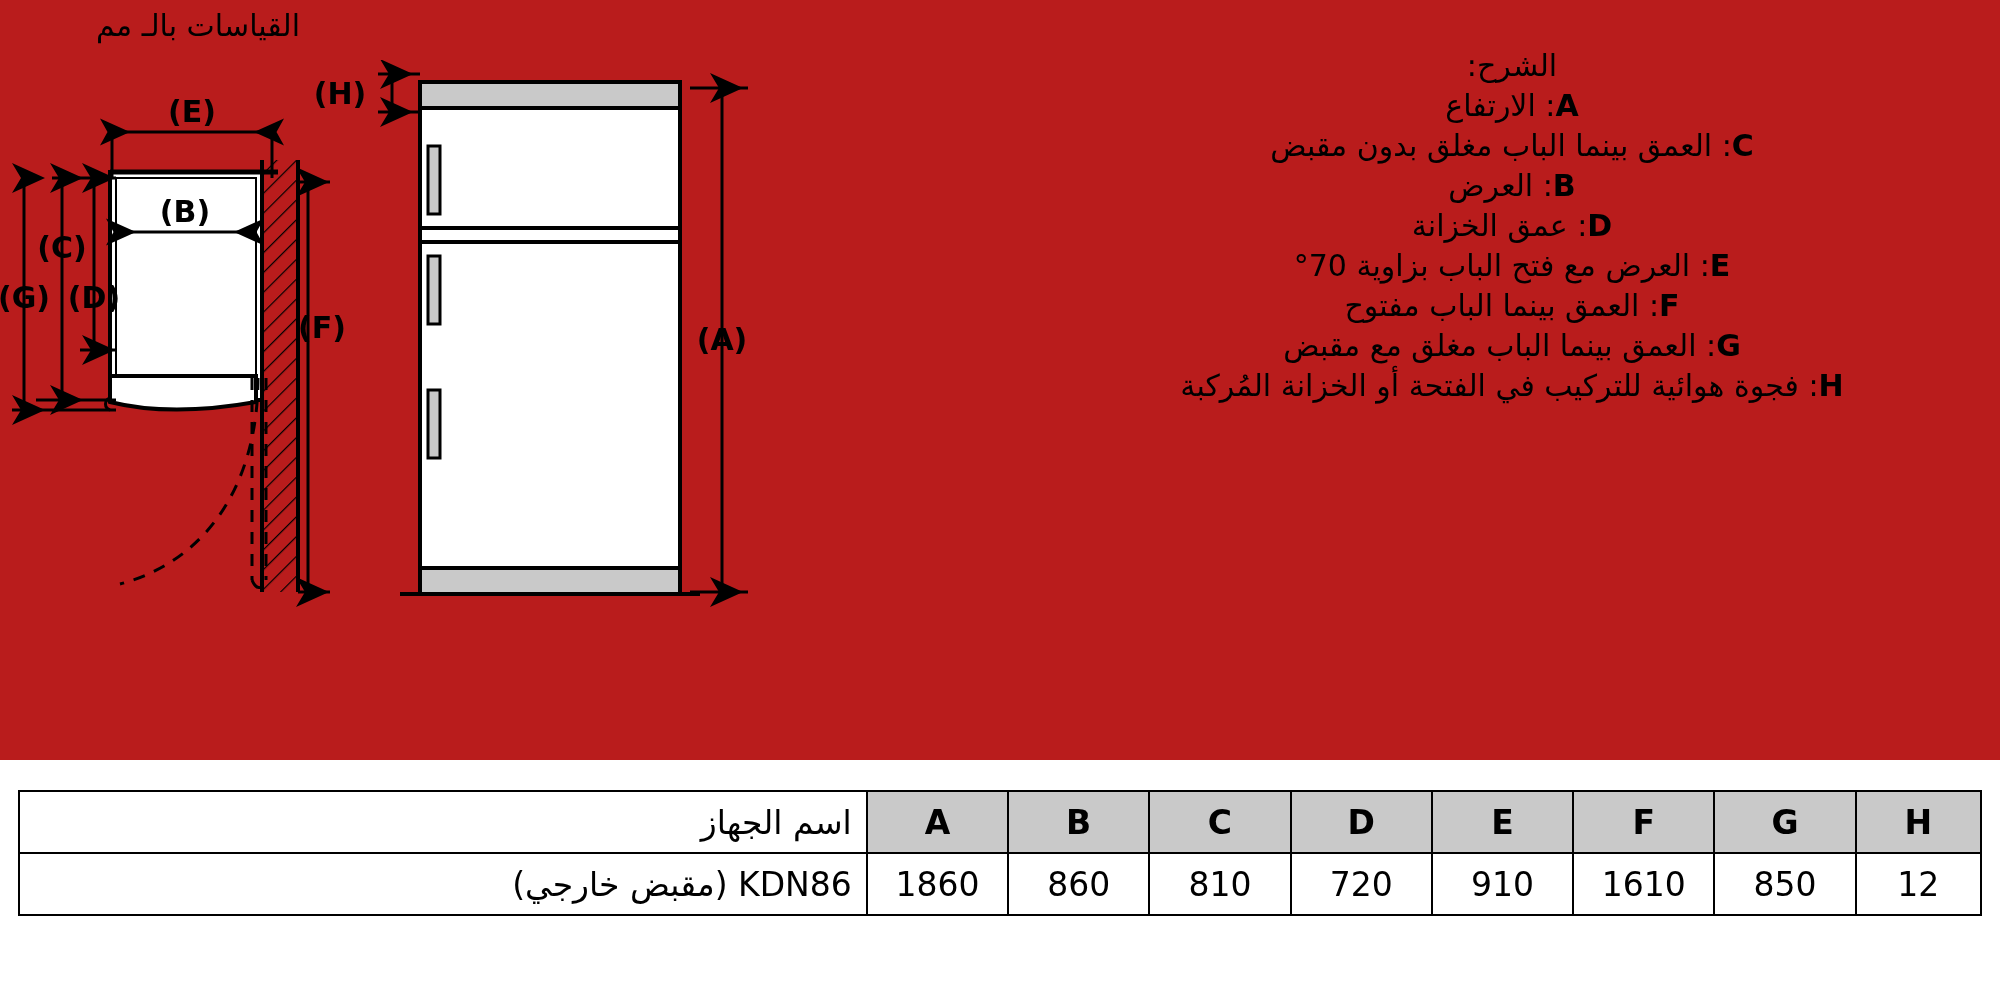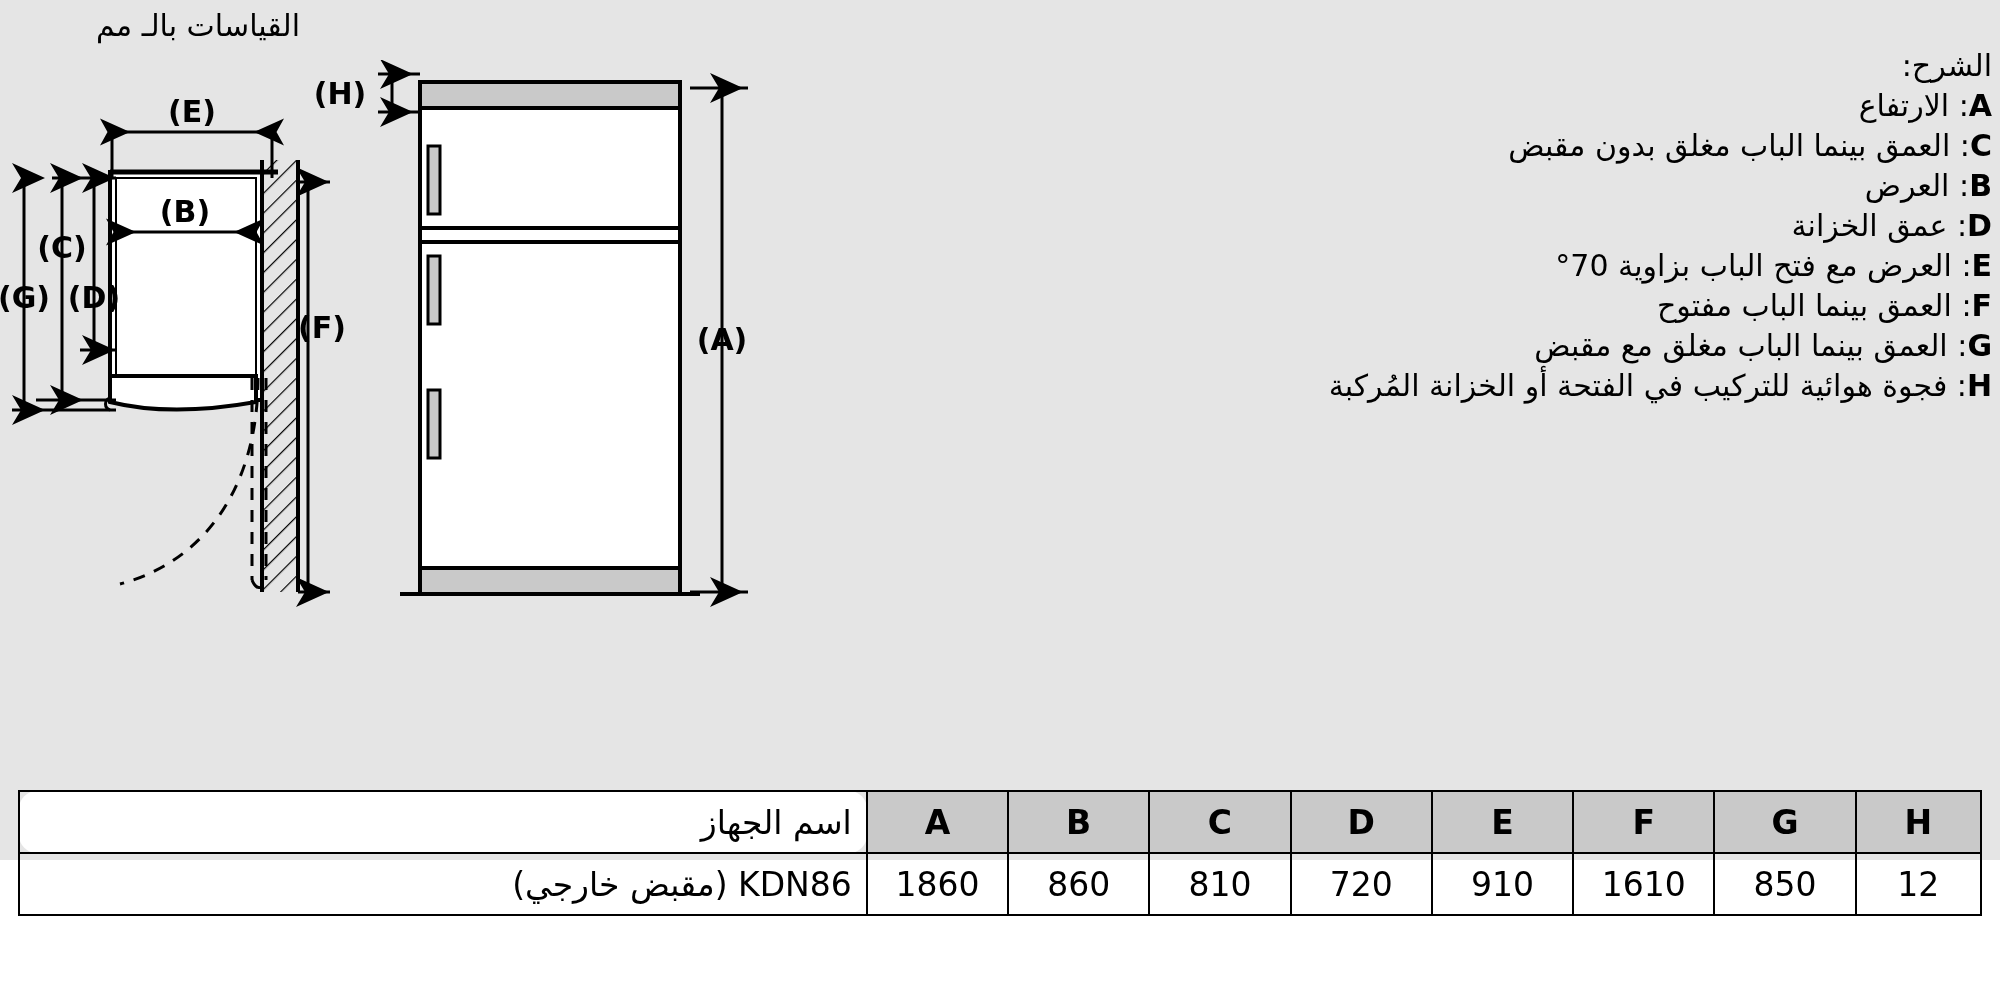--- a/index.html
+++ b/index.html
@@ -6,22 +6,22 @@
   html, body {
     margin: 0; padding: 0;
     width: 2000px; height: 1000px;
     background: #ffffff;
     font-family: "DejaVu Sans", sans-serif;
     overflow: hidden;
   }
   #root {
     position: relative;
     width: 2000px;
-    height: 860px;
-    background: #e5e5e5;
+    height: 760px;
+    background: #b91c1c;
   }
 
   
   .units-note {
     position: absolute;
     left: 0px;
     top: 8px;
     width: 300px;
     text-align: right;
     direction: rtl;
@@ -35,22 +35,22 @@
     position: absolute;
     right: 8px;
     top: 46px;
     width: 960px;
     direction: rtl;
     text-align: right;
     font-size: 30px;
     line-height: 40px;
     color: #000;
   }
-  .legend-title { font-size: 30px; margin-bottom: 0px; }
-  .legend-row { white-space: nowrap; }
+  .legend-title { font-size: 30px; margin-bottom: 0px; text-align: center; }
+  .legend-row { white-space: nowrap; text-align: center; }
   .legend-key { font-weight: bold; }
 
   
   .drawing {
     position: absolute;
     left: 0px;
     top: 60px;
     width: 1030px;
     height: 720px;
   }

